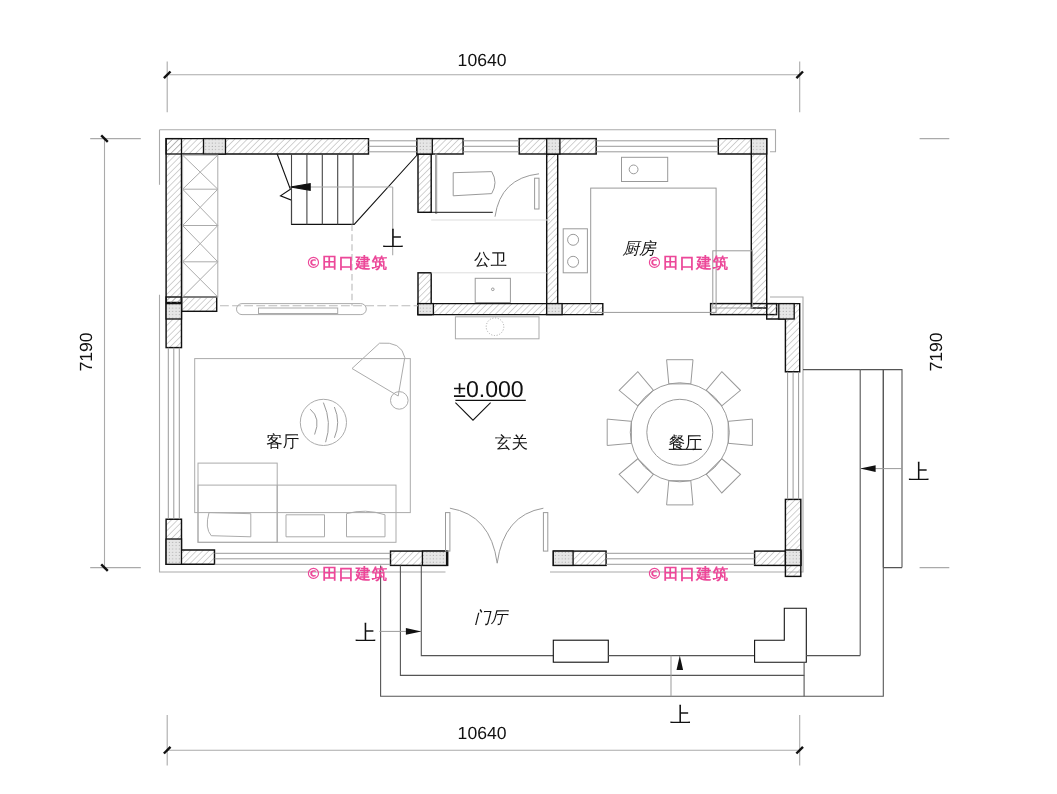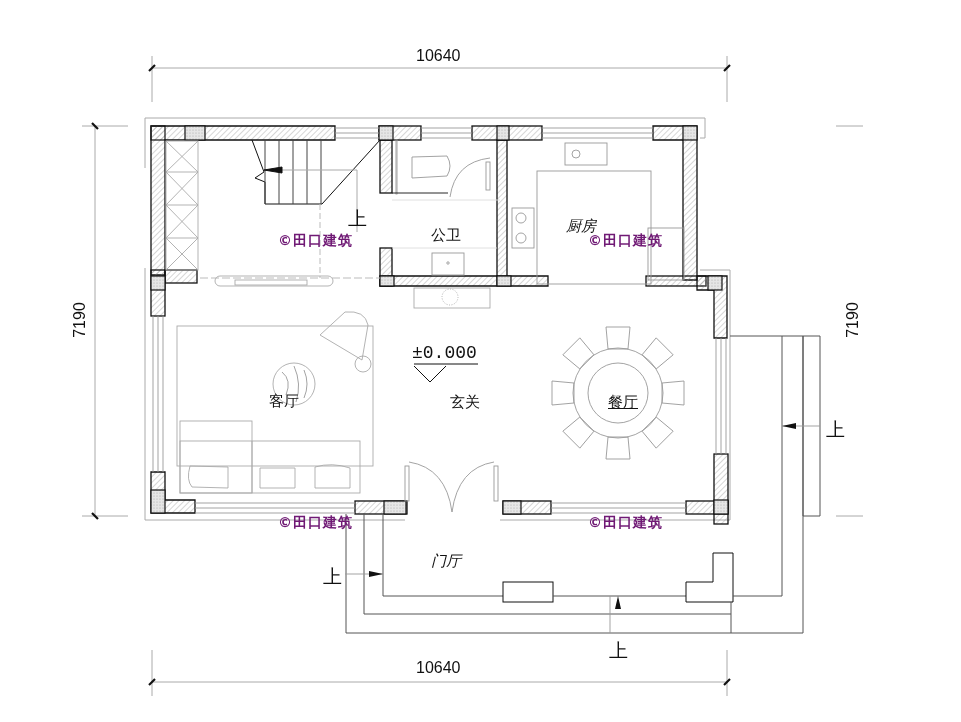--- a/index.html
+++ b/index.html
@@ -2,22 +2,22 @@
 <html><head>
 <meta charset="utf-8">
 <style>
   html,body{margin:0;padding:0;background:#fff;}
   #stage{position:relative;width:863px;height:722px;background:#ffffff;overflow:hidden;font-family:"DejaVu Sans","Liberation Sans",sans-serif;}
   svg{position:absolute;left:0;top:0;}
   .lbl{position:absolute;font-size:15px;color:#111;white-space:nowrap;line-height:1;}
   .dim{position:absolute;font-size:16px;color:#111;white-space:nowrap;line-height:1;font-family:"Liberation Sans","DejaVu Sans",sans-serif;}
   .dimv{position:absolute;font-size:16px;color:#111;white-space:nowrap;line-height:1;transform:rotate(-90deg);transform-origin:center;font-family:"Liberation Sans","DejaVu Sans",sans-serif;}
   .up{position:absolute;font-size:19px;color:#111;line-height:1;}
-  .wm{position:absolute;font-size:14px;color:#701a75;font-weight:bold;white-space:nowrap;line-height:1;letter-spacing:1px;}
-  .lvl{position:absolute;font-size:18px;color:#111;line-height:1;font-family:Liberation Mono, monospace;}
+  .wm{position:absolute;font-size:14px;color:#ec4899;font-weight:bold;white-space:nowrap;line-height:1;letter-spacing:1px;}
+  .lvl{position:absolute;font-size:21px;color:#111;line-height:1;font-family:Liberation Sans, sans-serif;}
 </style>
 </head>
 <body>
 
 <div id="stage">
 <svg width="961" height="722" viewBox="0 0 961 722">
   <defs>
     <pattern id="hatch" width="4" height="4" patternUnits="userSpaceOnUse" patternTransform="rotate(45)">
       <line x1="0" y1="0" x2="0" y2="4" stroke="#999" stroke-width="0.8"></line>
     </pattern>
@@ -254,23 +254,23 @@
     <polygon points="782,426 796,423 796,429"></polygon>
   </g>
 </svg>
 
 <div class="dim" style="left:416px;top:48px;">10640</div>
 <div class="dim" style="left:416px;top:660px;">10640</div>
 <div class="dimv" style="left:62px;top:312px;">7190</div>
 <div class="dimv" style="left:835px;top:312px;">7190</div>
 
 <div class="up" style="left:348px;top:209px;">上</div>
-<div class="lbl" style="left:431px;top:229px;font-family:Liberation Mono, monospace;">公卫</div>
+<div class="lbl" style="left:431px;top:229px;">公卫</div>
 <div class="lbl" style="left:566px;top:219px;font-style:italic;">厨房</div>
-<div class="lbl" style="left:269px;top:394px;">客厅</div>
+<div class="lbl" style="left:242px;top:394px;">客厅</div>
 <div class="lbl" style="left:450px;top:395px;">玄关</div>
 <div class="lbl" style="left:608px;top:395px;text-decoration:underline;">餐厅</div>
 <div class="lbl" style="left:431px;top:554px;font-style:italic;">门厅</div>
 
 <div class="lvl" style="left:412px;top:344px;">±0.000</div>
 
 <div class="up" style="left:826px;top:420px;">上</div>
 <div class="up" style="left:323px;top:567px;">上</div>
 <div class="up" style="left:609px;top:641px;">上</div>
 

